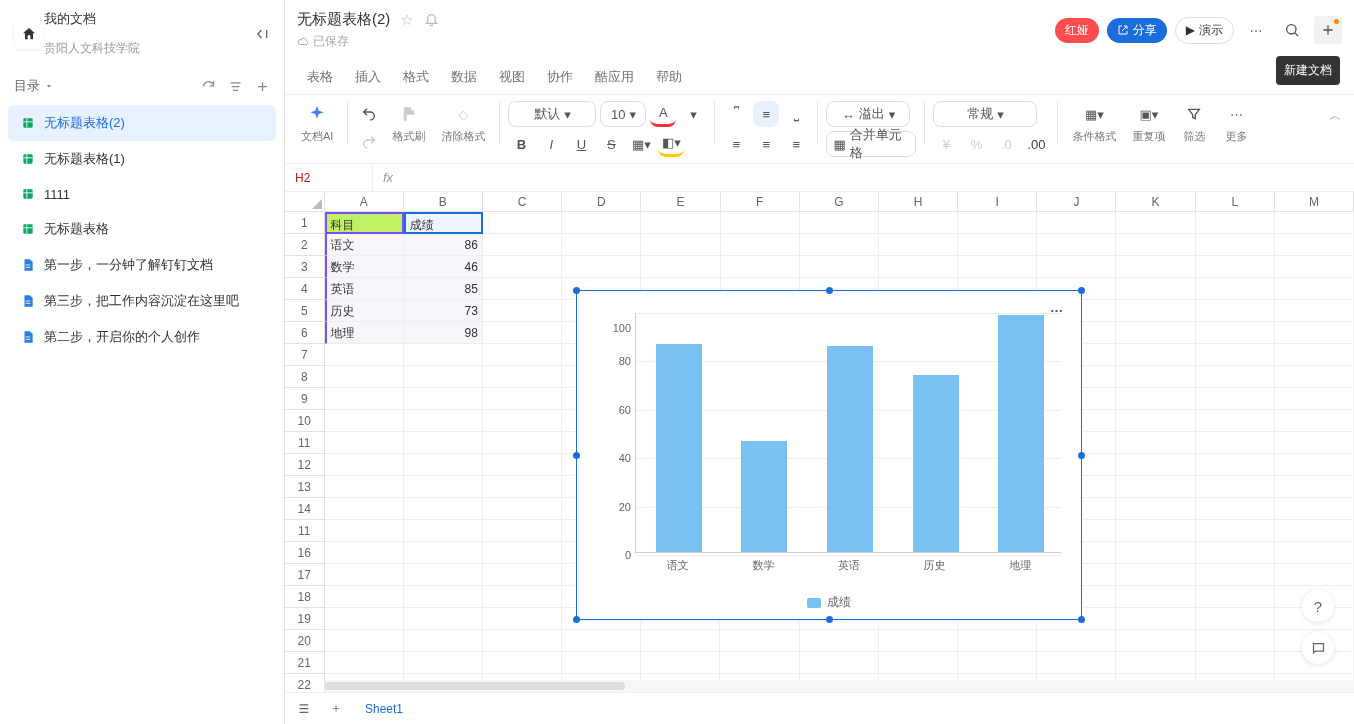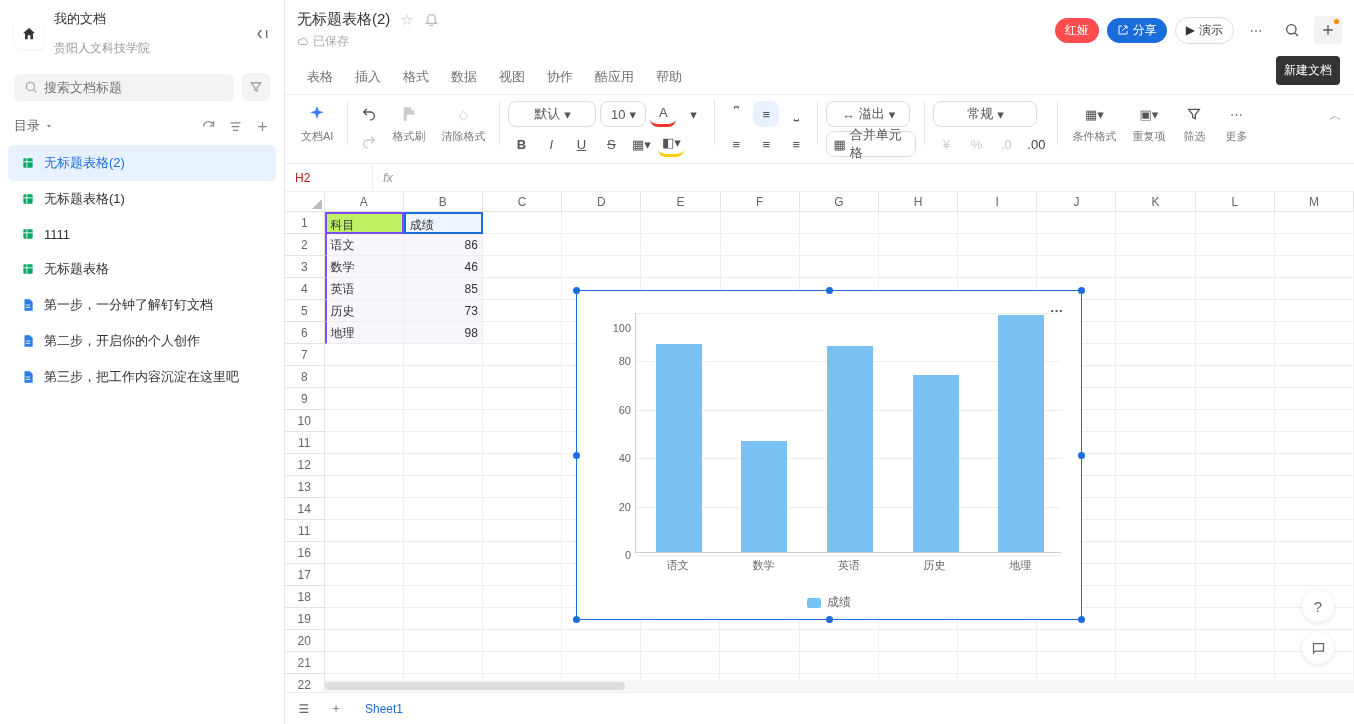--- a/index.html
+++ b/index.html
@@ -1,18 +1,18 @@
 <!DOCTYPE html>
 <html><head>
 <meta charset="utf-8">
 <style>
 *{box-sizing:border-box;margin:0;padding:0;font-family:-apple-system,"PingFang SC","Microsoft YaHei",sans-serif}
 body{width:1354px;height:724px;overflow:hidden;background:#fff;display:flex;font-size:13px;color:#333}
 .sidebar{width:285px;border-right:1px solid #e5e5e5;display:flex;flex-direction:column;background:#fff}
-.sb-hdr{display:flex;align-items:center;padding:10px 14px;gap:10px}
+.sb-hdr{display:flex;align-items:center;padding:10px 14px;gap:0}
 .home-ico{width:30px;height:30px;background:#fff;border-radius:6px;display:flex;align-items:center;justify-content:center;box-shadow:0 1px 3px rgba(0,0,0,.08);color:#333}
 .sb-title{flex:1;display:flex;flex-direction:column}
 .sb-title .t{font-size:13px;color:#333}
 .sb-title .s{font-size:12px;color:#999;margin-top:12px}
 .collapse-ico{color:#666;cursor:pointer}
 .search-row{padding:6px 14px;display:flex;gap:8px;align-items:center}
 .search-box{flex:1;background:#f3f3f3;border-radius:6px;display:flex;align-items:center;gap:6px;padding:6px 10px;color:#aaa}
 .search-box input{border:none;background:transparent;outline:none;font-size:13px;flex:1;color:#666}
 .filter-ico{width:28px;height:28px;border-radius:6px;background:#f3f3f3;display:flex;align-items:center;justify-content:center;color:#999;cursor:pointer}
 .catalog-row{padding:10px 14px;display:flex;align-items:center;color:#666;font-size:13px}
@@ -100,34 +100,20 @@
     <div class="sb-title">
       <span class="t">我的文档</span>
       <span class="s">贵阳人文科技学院</span>
     </div>
     <div class="collapse-ico">
       <svg width="16" height="16" viewBox="0 0 24 24" fill="none" stroke="currentColor" stroke-width="2">
           <path d="M11 6l-5 6 5 6M19 6v12"></path>
         </svg>
     </div>
   </div>
-  <div class="search-row">
-    <div class="search-box">
-      <svg width="14" height="14" viewBox="0 0 24 24" fill="none" stroke="currentColor" stroke-width="2">
-          <circle cx="11" cy="11" r="7"></circle>
-          <path d="M21 21l-5-5"></path>
-        </svg>
-      <input placeholder="搜索文档标题" style="">
-    </div>
-    <div class="filter-ico">
-      <svg width="14" height="14" viewBox="0 0 24 24" fill="none" stroke="currentColor" stroke-width="2">
-          <path d="M4 5h16l-6 8v6l-4-2v-4z"></path>
-        </svg>
-    </div>
-  </div>
   <div class="catalog-row">
     <div class="lbl">
       <span>目录</span>
       <svg width="10" height="10" viewBox="0 0 24 24" fill="currentColor">
           <path d="M7 10l5 5 5-5z"></path>
         </svg>
     </div>
     <div class="catalog-acts">
       <span>
           <svg width="15" height="15" viewBox="0 0 24 24" fill="none" stroke="currentColor" stroke-width="2">
@@ -192,30 +178,30 @@
         </span>
         <span>第一步，一分钟了解钉钉文档</span>
       </div>
       <div class="doc-item">
         <span class="ico doc-ico">
           <svg width="14" height="14" viewBox="0 0 24 24" fill="currentColor">
             <path d="M6 2h9l5 5v15H6z"></path>
             <path d="M8 12h8M8 16h8" stroke="#fff" stroke-width="1.5"></path>
           </svg>
         </span>
-        <span>第二步，开启你的个人创作</span>
+        <span>第三步，把工作内容沉淀在这里吧</span>
       </div>
       <div class="doc-item">
         <span class="ico doc-ico">
           <svg width="14" height="14" viewBox="0 0 24 24" fill="currentColor">
             <path d="M6 2h9l5 5v15H6z"></path>
             <path d="M8 12h8M8 16h8" stroke="#fff" stroke-width="1.5"></path>
           </svg>
         </span>
-        <span>第三步，把工作内容沉淀在这里吧</span>
+        <span>第二步，开启你的个人创作</span>
       </div>
     </div>
 </div>
 
 <div class="main">
   <div class="topbar">
     <div class="title-col">
       <div class="doc-title-row">
         <span>无标题表格(2)</span>
         <span style="color:#bbb">☆</span>

